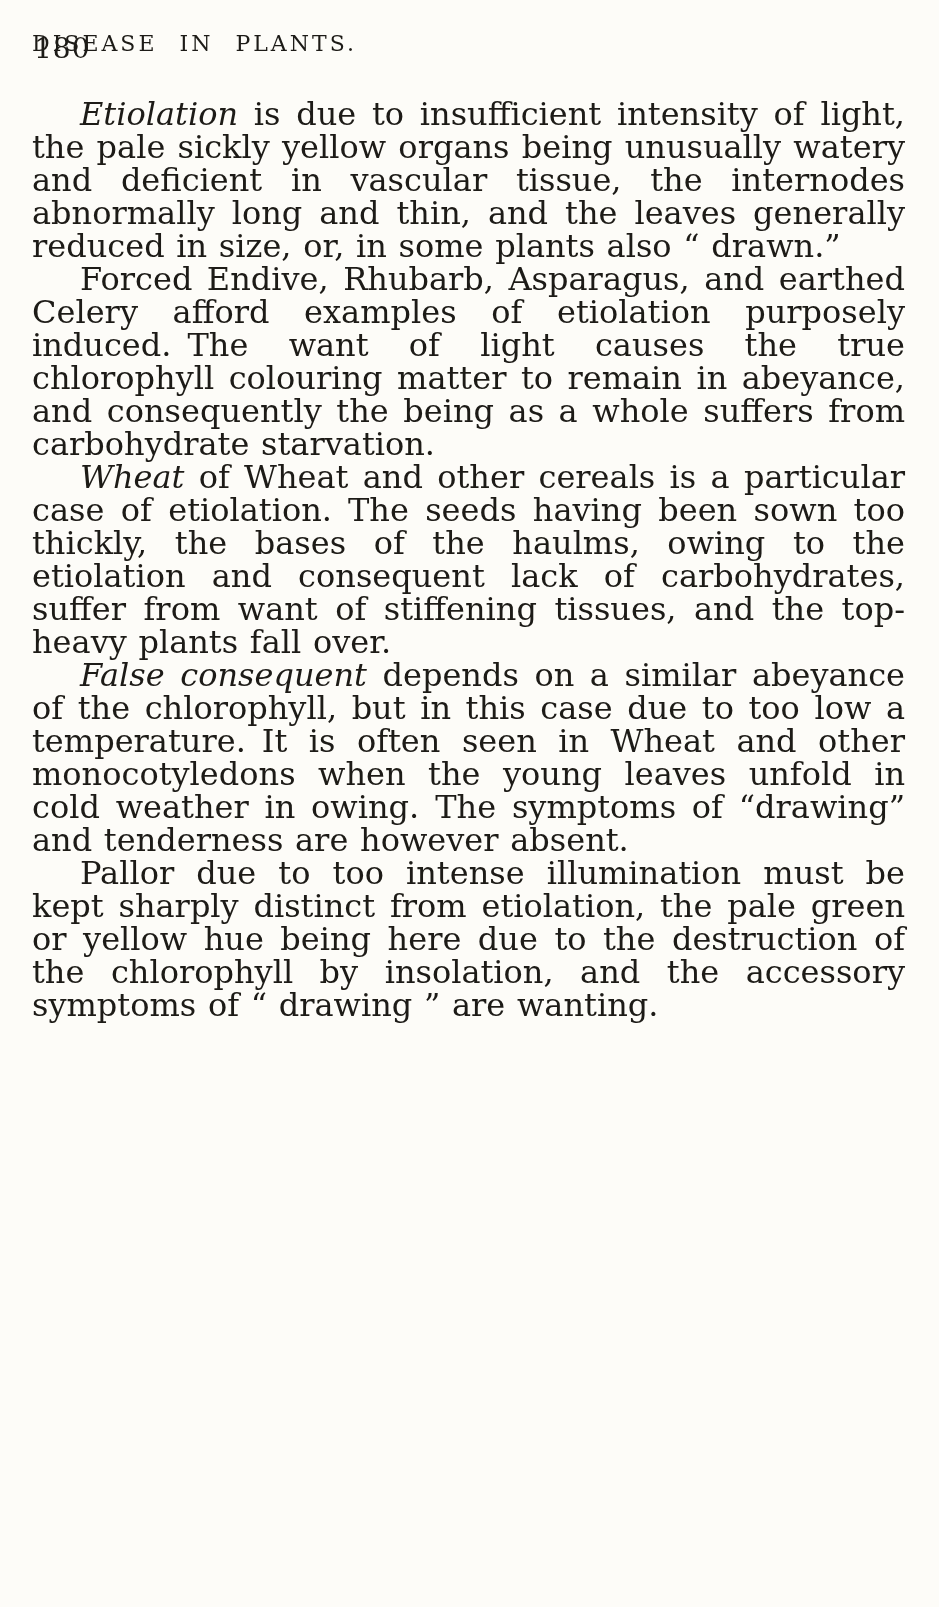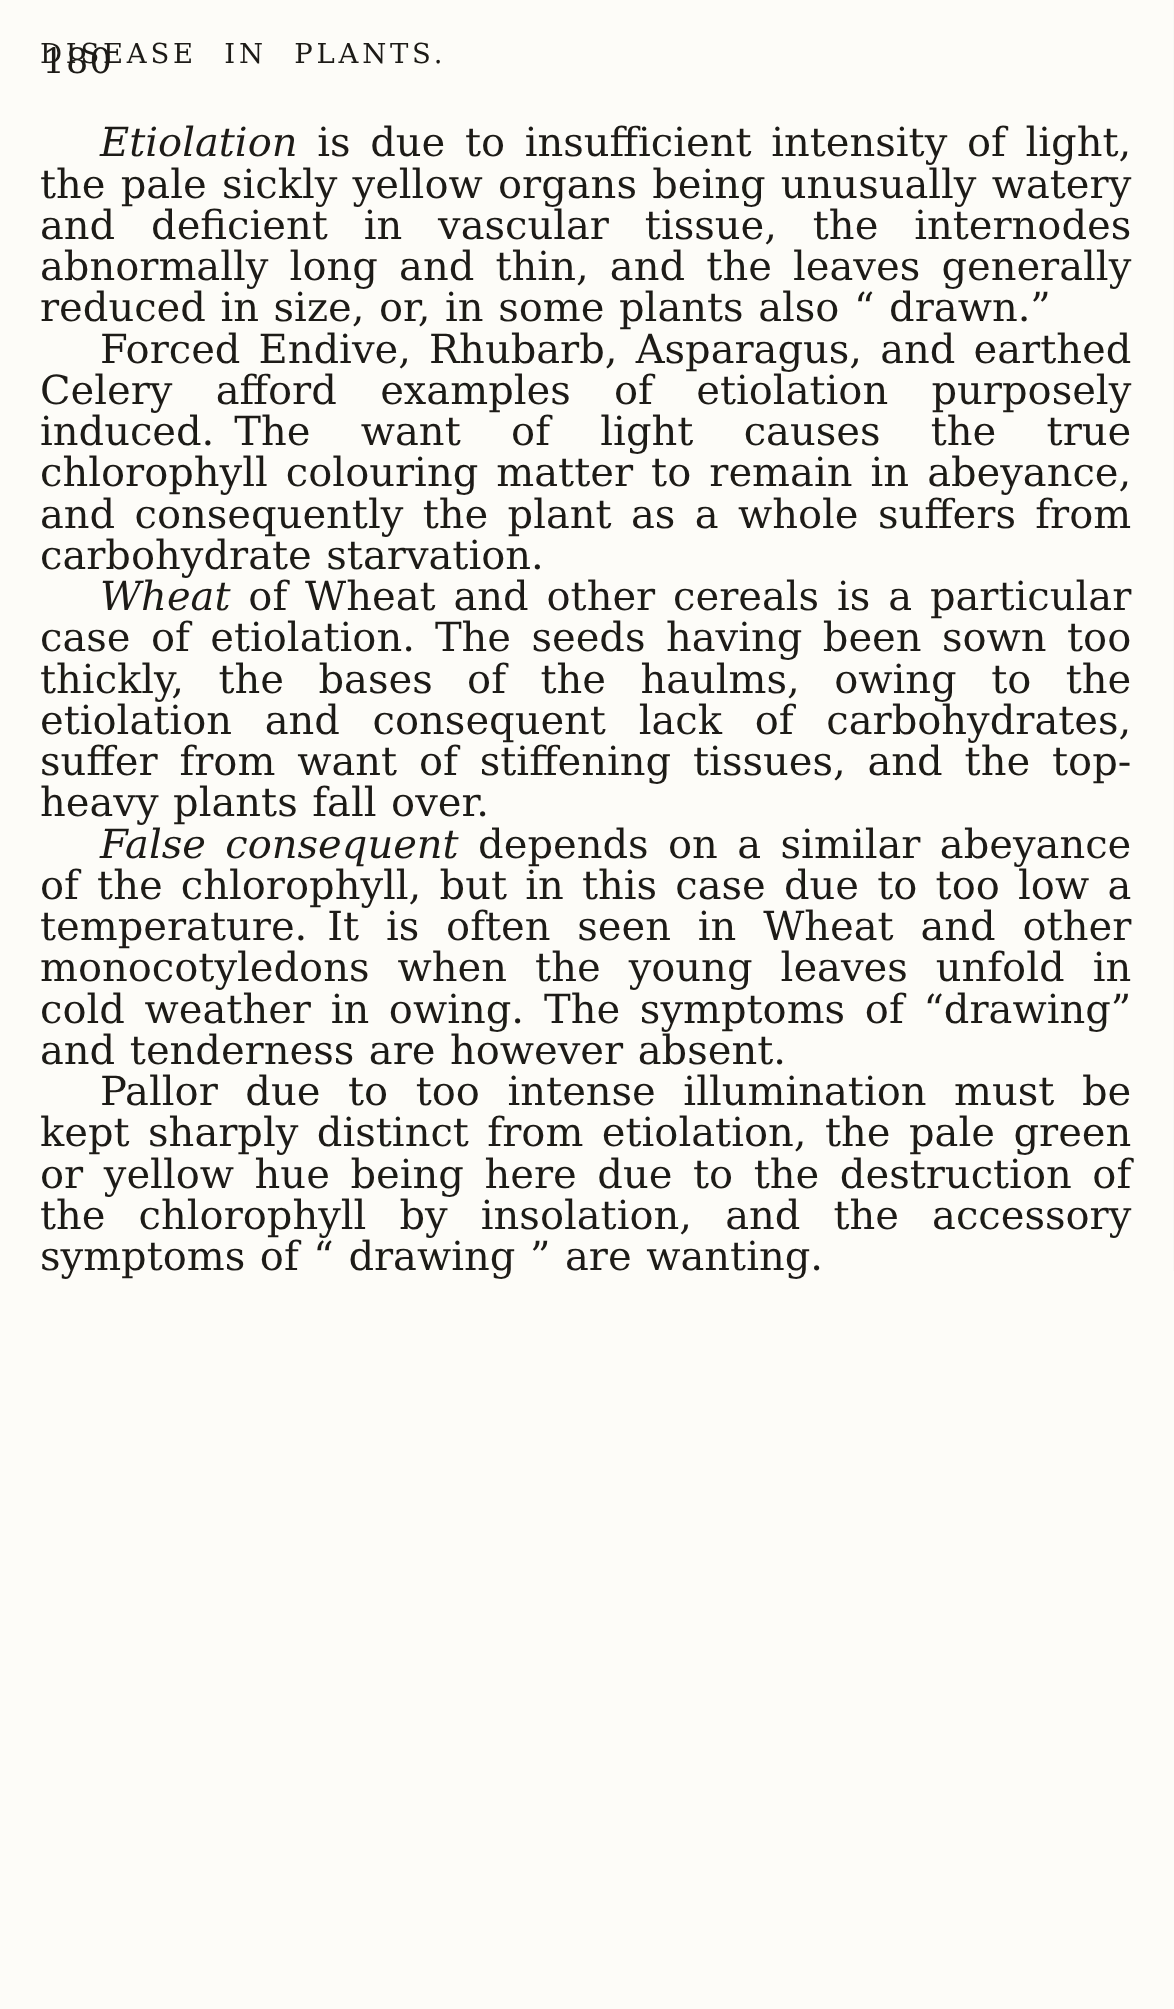--- a/index.html
+++ b/index.html
@@ -60,21 +60,21 @@
 
   <header class="running-head">
     <span class="folio">180</span>
     <span class="running-title">DISEASE IN PLANTS.</span>
   </header>
 
   <main class="body-text">
 
     <p class="para"><span class="lead">Etiolation</span><span> is due to insufficient intensity of light, the pale sickly yellow organs being unusually watery and deficient in vascular tissue, the internodes abnormally long and thin, and the leaves generally reduced in size, or, in some plants also “ drawn.”</span></p>
 
-    <p class="para"><span class="lead"></span><span>Forced Endive, Rhubarb, Asparagus, and earthed Celery afford examples of etiolation purposely induced. The want of light causes the true chlorophyll colouring matter to remain in abeyance, and consequently the plant as a whole suffers from carbohydrate starvation.</span></p>
+    <p class="para"><span class="lead"></span><span>Forced Endive, Rhubarb, Asparagus, and earthed Celery afford examples of etiolation purposely induced. The want of light causes the true chlorophyll colouring matter to remain in abeyance, and consequently the being as a whole suffers from carbohydrate starvation.</span></p>
 
     <p class="para"><span class="lead">Wheat</span><span> of Wheat and other cereals is a particular case of etiolation. The seeds having been sown too thickly, the bases of the haulms, owing to the etiolation and consequent lack of carbohydrates, suffer from want of stiffening tissues, and the top-heavy plants fall over.</span></p>
 
     <p class="para"><span class="lead">False consequent</span><span> depends on a similar abeyance of the chlorophyll, but in this case due to too low a temperature. It is often seen in Wheat and other monocotyledons when the young leaves unfold in cold weather in owing. The symptoms of “drawing” and tenderness are however absent.</span></p>
 
     <p class="para"><span class="lead"></span><span>Pallor due to too intense illumination must be kept sharply distinct from etiolation, the pale green or yellow hue being here due to the destruction of the chlorophyll by insolation, and the accessory symptoms of “ drawing ” are wanting.</span></p>
 
 
   </main>
 

